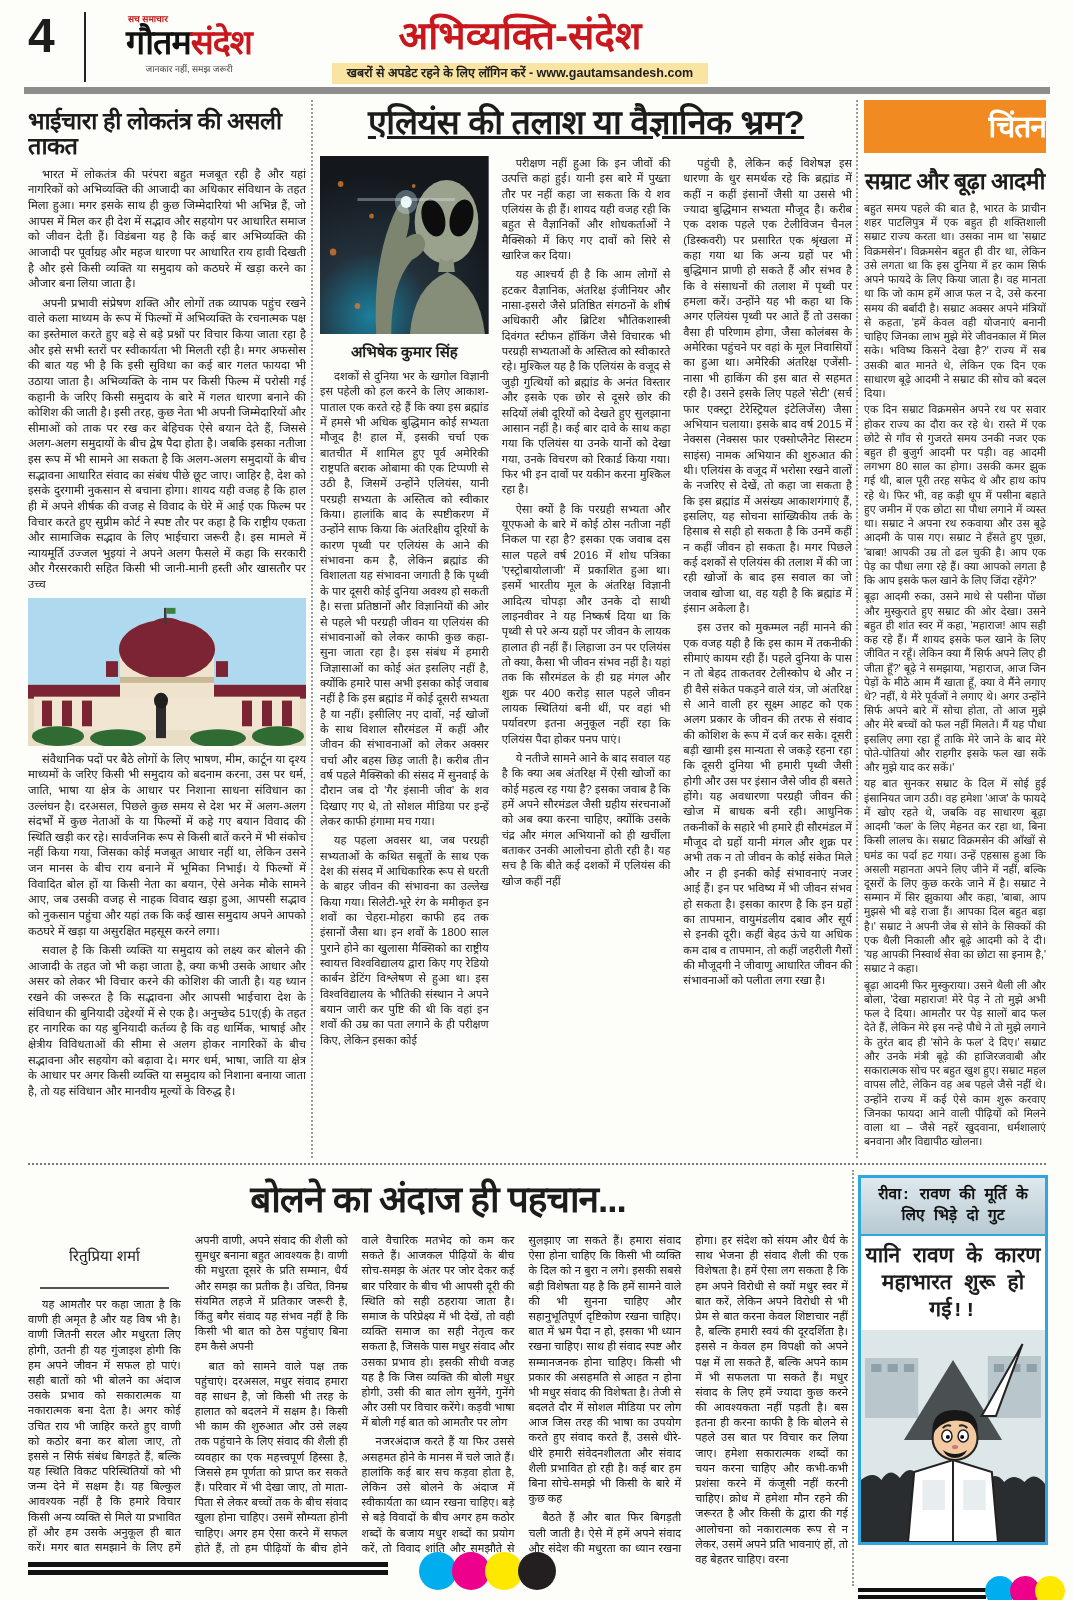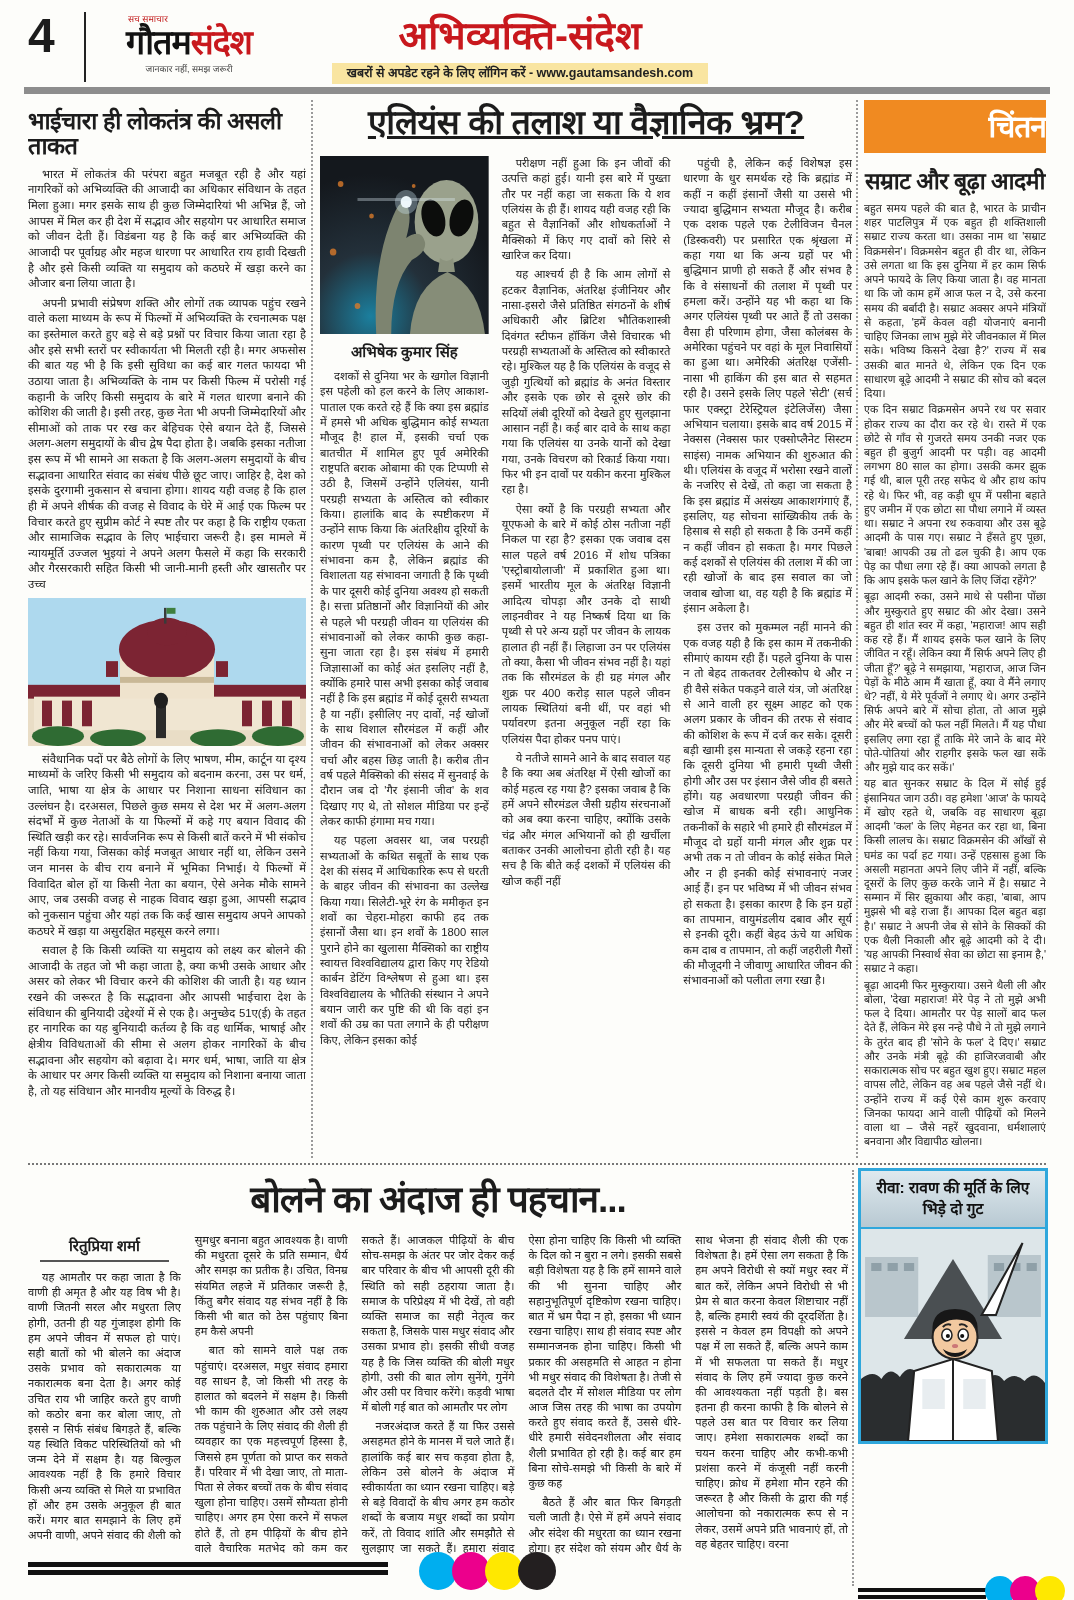--- a/index.html
+++ b/index.html
@@ -2,21 +2,21 @@
 <html lang="hi"><head>
 <meta charset="utf-8">
 <style>
   html,body{margin:0;padding:0;background:#e9e7e2;}
   .page{position:relative;width:1074px;height:1600px;margin:0 auto;background:#fdfdfa;
         font-family:"Liberation Sans","DejaVu Sans",sans-serif;color:#1c1c1c;overflow:hidden;}
   
   .pagenum{position:absolute;left:28px;top:12px;font-size:48px;font-weight:bold;line-height:1;}
   .mast-divider{position:absolute;left:84px;top:12px;width:2px;height:70px;background:#222;}
   .masthead{position:absolute;left:94px;top:12px;width:190px;text-align:center;}
-  .mast-kicker{display:block;text-align:left;padding-left:34px;font-size:9px;color:#c21d1d;font-weight:normal;}
+  .mast-kicker{display:block;text-align:left;padding-left:34px;font-size:9px;color:#c21d1d;font-weight:bold;}
   .mast-title{font-size:34px;font-weight:bold;line-height:1.05;letter-spacing:-1px;}
   .mast-black{color:#111;}.mast-red{color:#c8181d;}
   .mast-tagline{display:block;font-size:9px;color:#444;margin-top:1px;}
   .page-title{position:absolute;left:320px;top:16px;width:400px;text-align:center;
               font-size:39px;font-weight:bold;color:#c8181d;line-height:1.05;}
   .login-strip{position:absolute;left:332px;top:63px;width:376px;height:21px;background:#f9e5a1;
                font-size:12.5px;font-weight:bold;color:#222;text-align:center;line-height:21px;}
   .datebox{position:absolute;left:860px;top:34px;width:186px;background:#f9e5a1;padding:3px 0 4px;}
   .datebox .d1{color:#d42612;font-weight:bold;font-size:16px;text-align:center;
                border-bottom:2px solid #b9b3a2;padding-bottom:2px;}
@@ -47,27 +47,27 @@
   .byline{text-align:center;font-weight:bold;font-size:15px;margin:7px 0 8px;}
   .mcol p.body{font-size:11.2px;}
   
   .chintan-bar{background:#f08a21;text-align:right;padding:5px 0 7px;}
   .chintan-bar span{font-size:30px;font-weight:bold;color:#fff;letter-spacing:-1px;}
   .ch-head{font-size:23px;font-weight:bold;text-align:center;margin:11px 0 5px;letter-spacing:-0.5px;}
   .col-right p.body{font-size:10.7px;line-height:1.33;margin-bottom:2px;text-indent:0;}
   
   .sp-head{text-align:center;font-size:37px;font-weight:bold;margin:0 0 10px;letter-spacing:-1px;}
   .speech-cols{columns:5;column-gap:14px;height:358px;}
-  .byline2{font-weight:bold;text-align:center;font-size:15px;padding:2px 8px 5px;
-           border-bottom:2px solid #555;margin:0 12px 8px;}
+  .byline2{font-weight:normal;text-align:center;font-size:15px;padding:2px 8px 22px;
+           border-bottom:2px solid #555;margin:10px 12px 8px;}
   .speech-cols p.body{font-size:11.1px;}
   
   .cartoon-header{background:#2fa7dc;color:#fff;text-align:center;font-size:27px;
                   font-weight:bold;padding:6px 0 8px;letter-spacing:-0.5px;}
-  .cartoon-box{border:3px solid #2fa7dc;background:#fff;}
+  .cartoon-box{border:3px solid #2fa7dc;margin-top:7px;background:#fff;font-family:Liberation Mono, monospace;}
   .cartoon-caption{background:linear-gradient(#dfe9ee,#b8c9d2);color:#111;text-align:center;
                    font-size:15.5px;font-weight:bold;padding:7px 4px;line-height:1.35;
                    border-bottom:2px solid #2fa7dc;}
   .cartoon-punch{font-size:21px;font-weight:bold;text-align:center;padding:7px 3px 5px;line-height:1.3;}
   .cartoon-art{width:100%;height:212px;display:block;}
   
   .regbar{position:absolute;background:#111;}
   .regdots{position:absolute;display:flex;}
   .regdots i{width:38px;height:38px;border-radius:50%;display:block;margin-left:-5px;}
 </style>
@@ -199,20 +199,21 @@
       <p class="body">बात को सामने वाले पक्ष तक पहुंचाएं। दरअसल, मधुर संवाद हमारा वह साधन है, जो किसी भी तरह के हालात को बदलने में सक्षम है। किसी भी काम की शुरुआत और उसे लक्ष्य तक पहुंचाने के लिए संवाद की शैली ही व्यवहार का एक महत्त्वपूर्ण हिस्सा है, जिससे हम पूर्णता को प्राप्त कर सकते हैं। परिवार में भी देखा जाए, तो माता-पिता से लेकर बच्चों तक के बीच संवाद खुला होना चाहिए। उसमें सौम्यता होनी चाहिए। अगर हम ऐसा करने में सफल होते हैं, तो हम पीढ़ियों के बीच होने वाले वैचारिक मतभेद को कम कर सकते हैं। आजकल पीढ़ियों के बीच सोच-समझ के अंतर पर जोर देकर कई बार परिवार के बीच भी आपसी दूरी की स्थिति को सही ठहराया जाता है। समाज के परिप्रेक्ष्य में भी देखें, तो वही व्यक्ति समाज का सही नेतृत्व कर सकता है, जिसके पास मधुर संवाद और उसका प्रभाव हो। इसकी सीधी वजह यह है कि जिस व्यक्ति की बोली मधुर होगी, उसी की बात लोग सुनेंगे, गुनेंगे और उसी पर विचार करेंगे। कड़वी भाषा में बोली गई बात को आमतौर पर लोग</p>
       <p class="body">नजरअंदाज करते हैं या फिर उससे असहमत होने के मानस में चले जाते हैं। हालांकि कई बार सच कड़वा होता है, लेकिन उसे बोलने के अंदाज में स्वीकार्यता का ध्यान रखना चाहिए। बड़े से बड़े विवादों के बीच अगर हम कठोर शब्दों के बजाय मधुर शब्दों का प्रयोग करें, तो विवाद शांति और समझौते से सुलझाए जा सकते हैं। हमारा संवाद ऐसा होना चाहिए कि किसी भी व्यक्ति के दिल को न बुरा न लगे। इसकी सबसे बड़ी विशेषता यह है कि हमें सामने वाले की भी सुनना चाहिए और सहानुभूतिपूर्ण दृष्टिकोण रखना चाहिए। बात में भ्रम पैदा न हो, इसका भी ध्यान रखना चाहिए। साथ ही संवाद स्पष्ट और सम्मानजनक होना चाहिए। किसी भी प्रकार की असहमति से आहत न होना भी मधुर संवाद की विशेषता है। तेजी से बदलते दौर में सोशल मीडिया पर लोग आज जिस तरह की भाषा का उपयोग करते हुए संवाद करते हैं, उससे धीरे-धीरे हमारी संवेदनशीलता और संवाद शैली प्रभावित हो रही है। कई बार हम बिना सोचे-समझे भी किसी के बारे में कुछ कह</p>
       <p class="body">बैठते हैं और बात फिर बिगड़ती चली जाती है। ऐसे में हमें अपने संवाद और संदेश की मधुरता का ध्यान रखना होगा। हर संदेश को संयम और धैर्य के साथ भेजना ही संवाद शैली की एक विशेषता है। हमें ऐसा लग सकता है कि हम अपने विरोधी से क्यों मधुर स्वर में बात करें, लेकिन अपने विरोधी से भी प्रेम से बात करना केवल शिष्टाचार नहीं है, बल्कि हमारी स्वयं की दूरदर्शिता है। इससे न केवल हम विपक्षी को अपने पक्ष में ला सकते हैं, बल्कि अपने काम में भी सफलता पा सकते हैं। मधुर संवाद के लिए हमें ज्यादा कुछ करने की आवश्यकता नहीं पड़ती है। बस इतना ही करना काफी है कि बोलने से पहले उस बात पर विचार कर लिया जाए। हमेशा सकारात्मक शब्दों का चयन करना चाहिए और कभी-कभी प्रशंसा करने में कंजूसी नहीं करनी चाहिए। क्रोध में हमेशा मौन रहने की जरूरत है और किसी के द्वारा की गई आलोचना को नकारात्मक रूप से न लेकर, उसमें अपने प्रति भावनाएं हों, तो वह बेहतर चाहिए। वरना</p>
     </div>
   </div>
   <div class="divider-v3"></div>
 
   <div class="cartoon">
     <div class="cartoon-box">
       <div class="cartoon-caption">रीवा: रावण की मूर्ति के लिए भिड़े दो गुट</div>
+      <div class="cartoon-punch">यानि रावण के कारण महाभारत शुरू हो गई!!</div>
       <svg class="cartoon-art" viewBox="0 0 180 212" preserveAspectRatio="none">
         <rect width="180" height="212" fill="#dde6e9"></rect>
         <g fill="#b9c6cc">
             <rect x="4" y="28" width="52" height="60"></rect>
             <rect x="124" y="26" width="52" height="62"></rect>
           </g>
         <g fill="#8fa0a8">
             <rect x="10" y="34" width="10" height="8"></rect>
             <rect x="26" y="34" width="10" height="8"></rect>
             <rect x="42" y="34" width="10" height="8"></rect>

